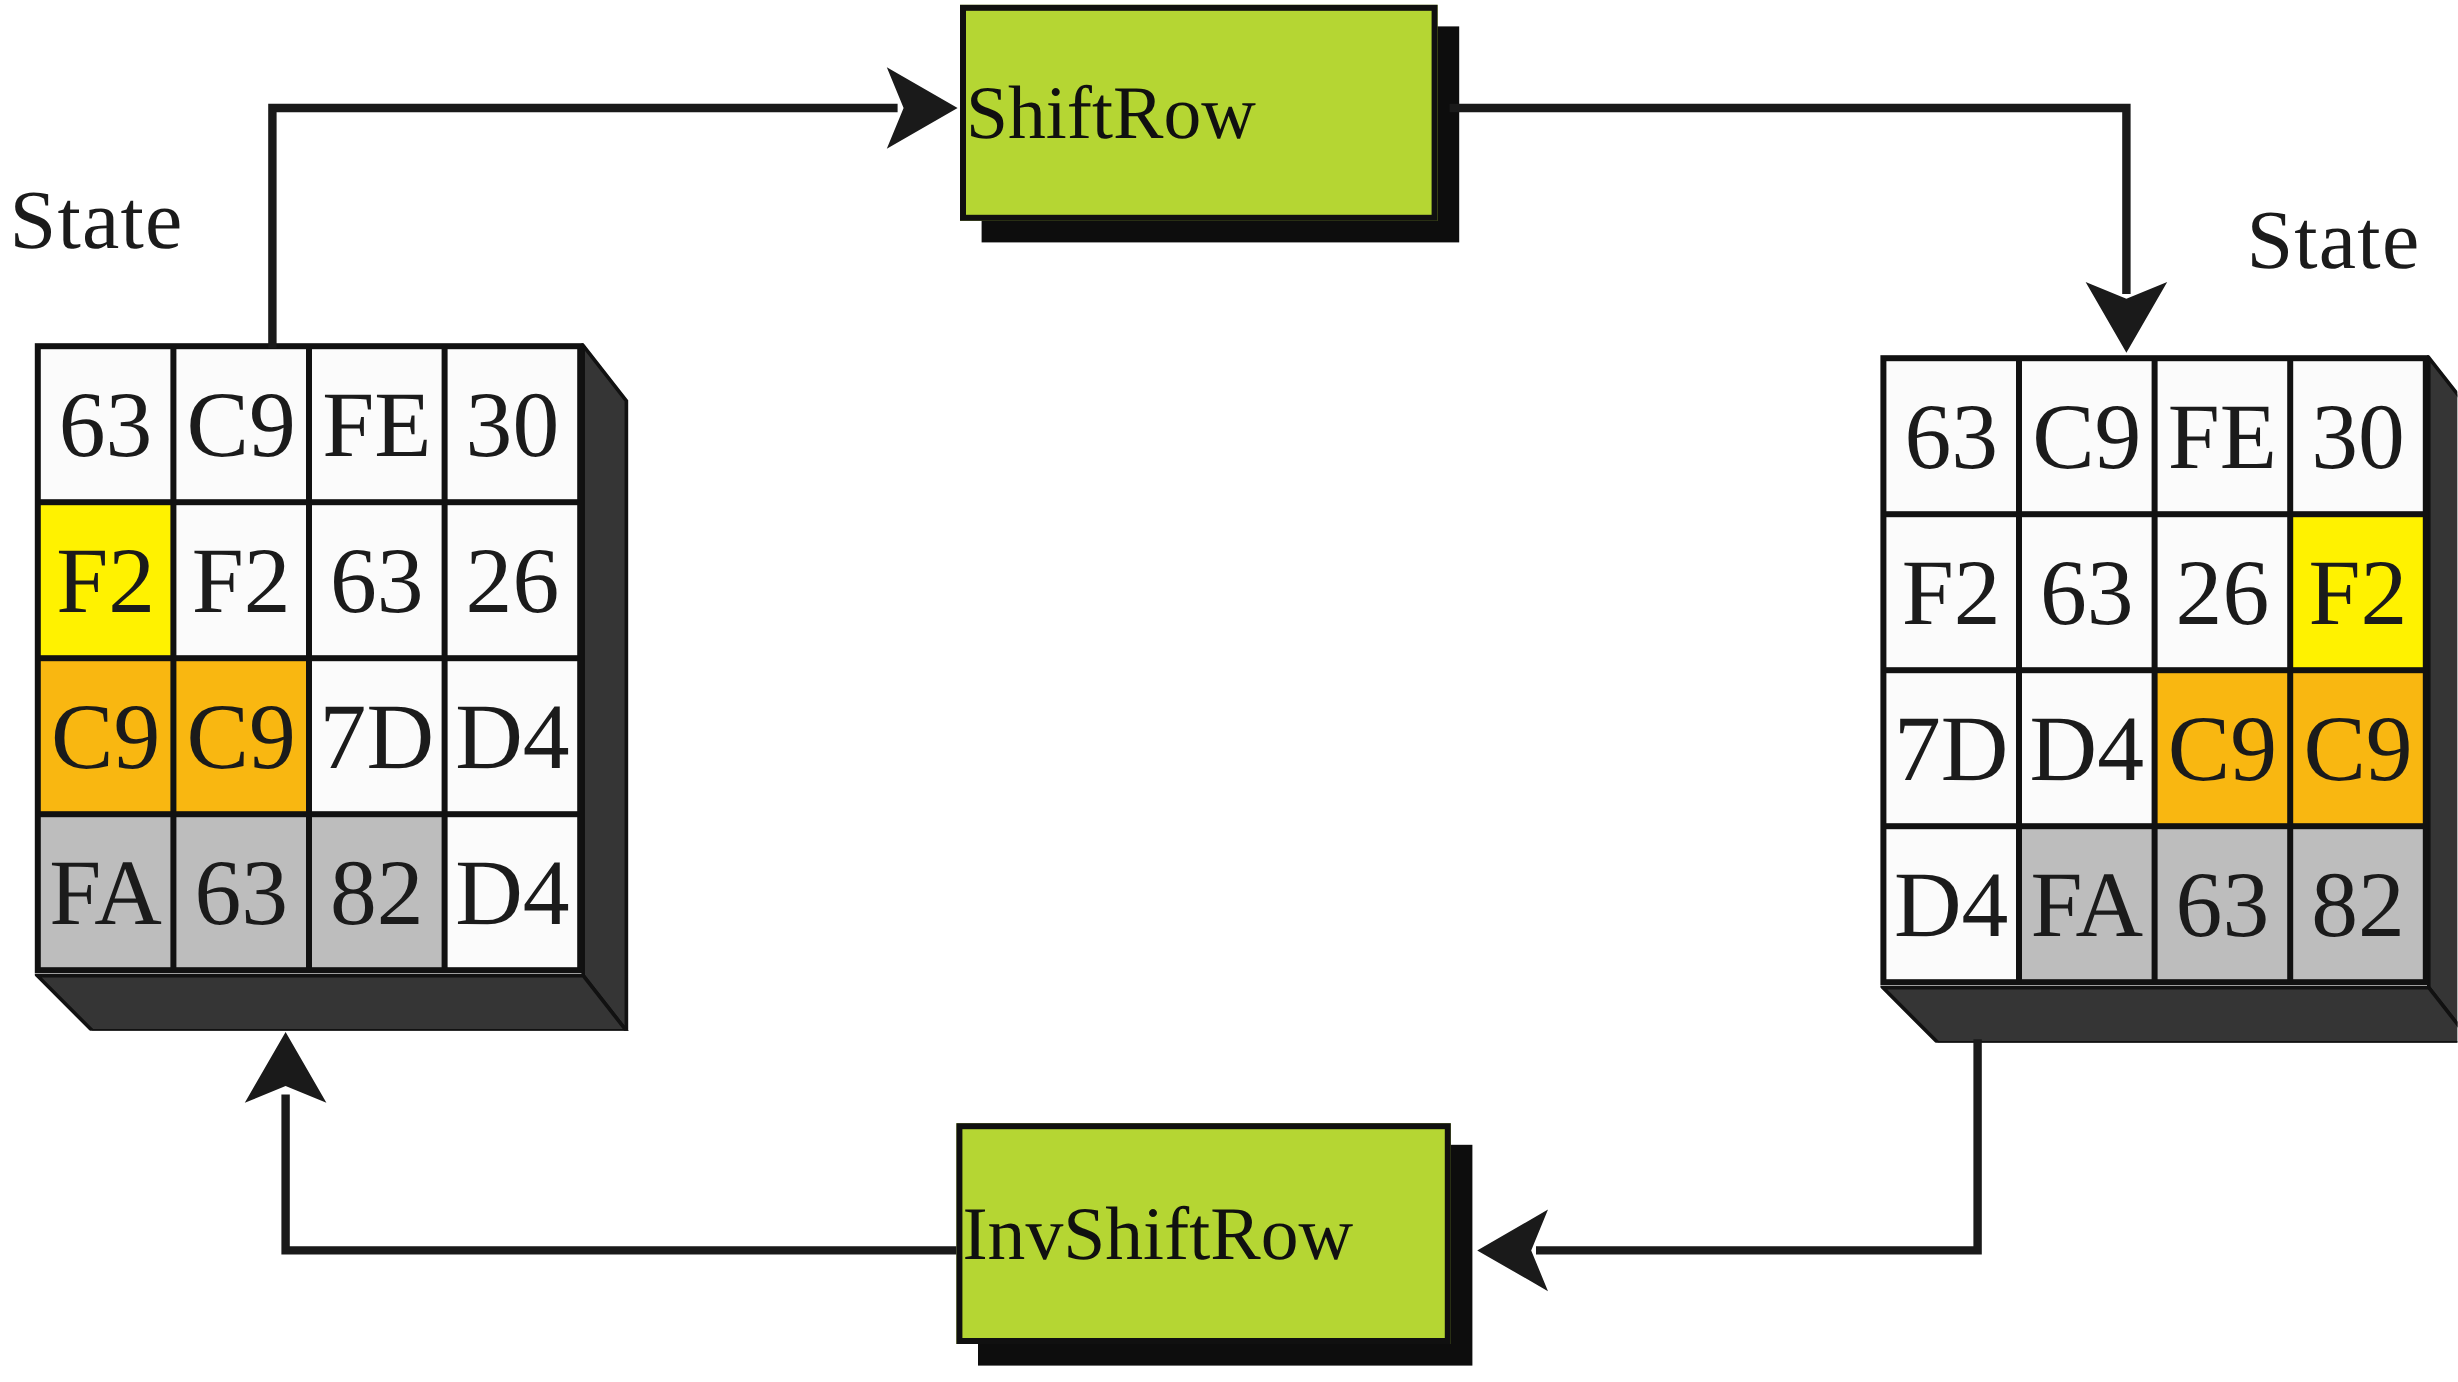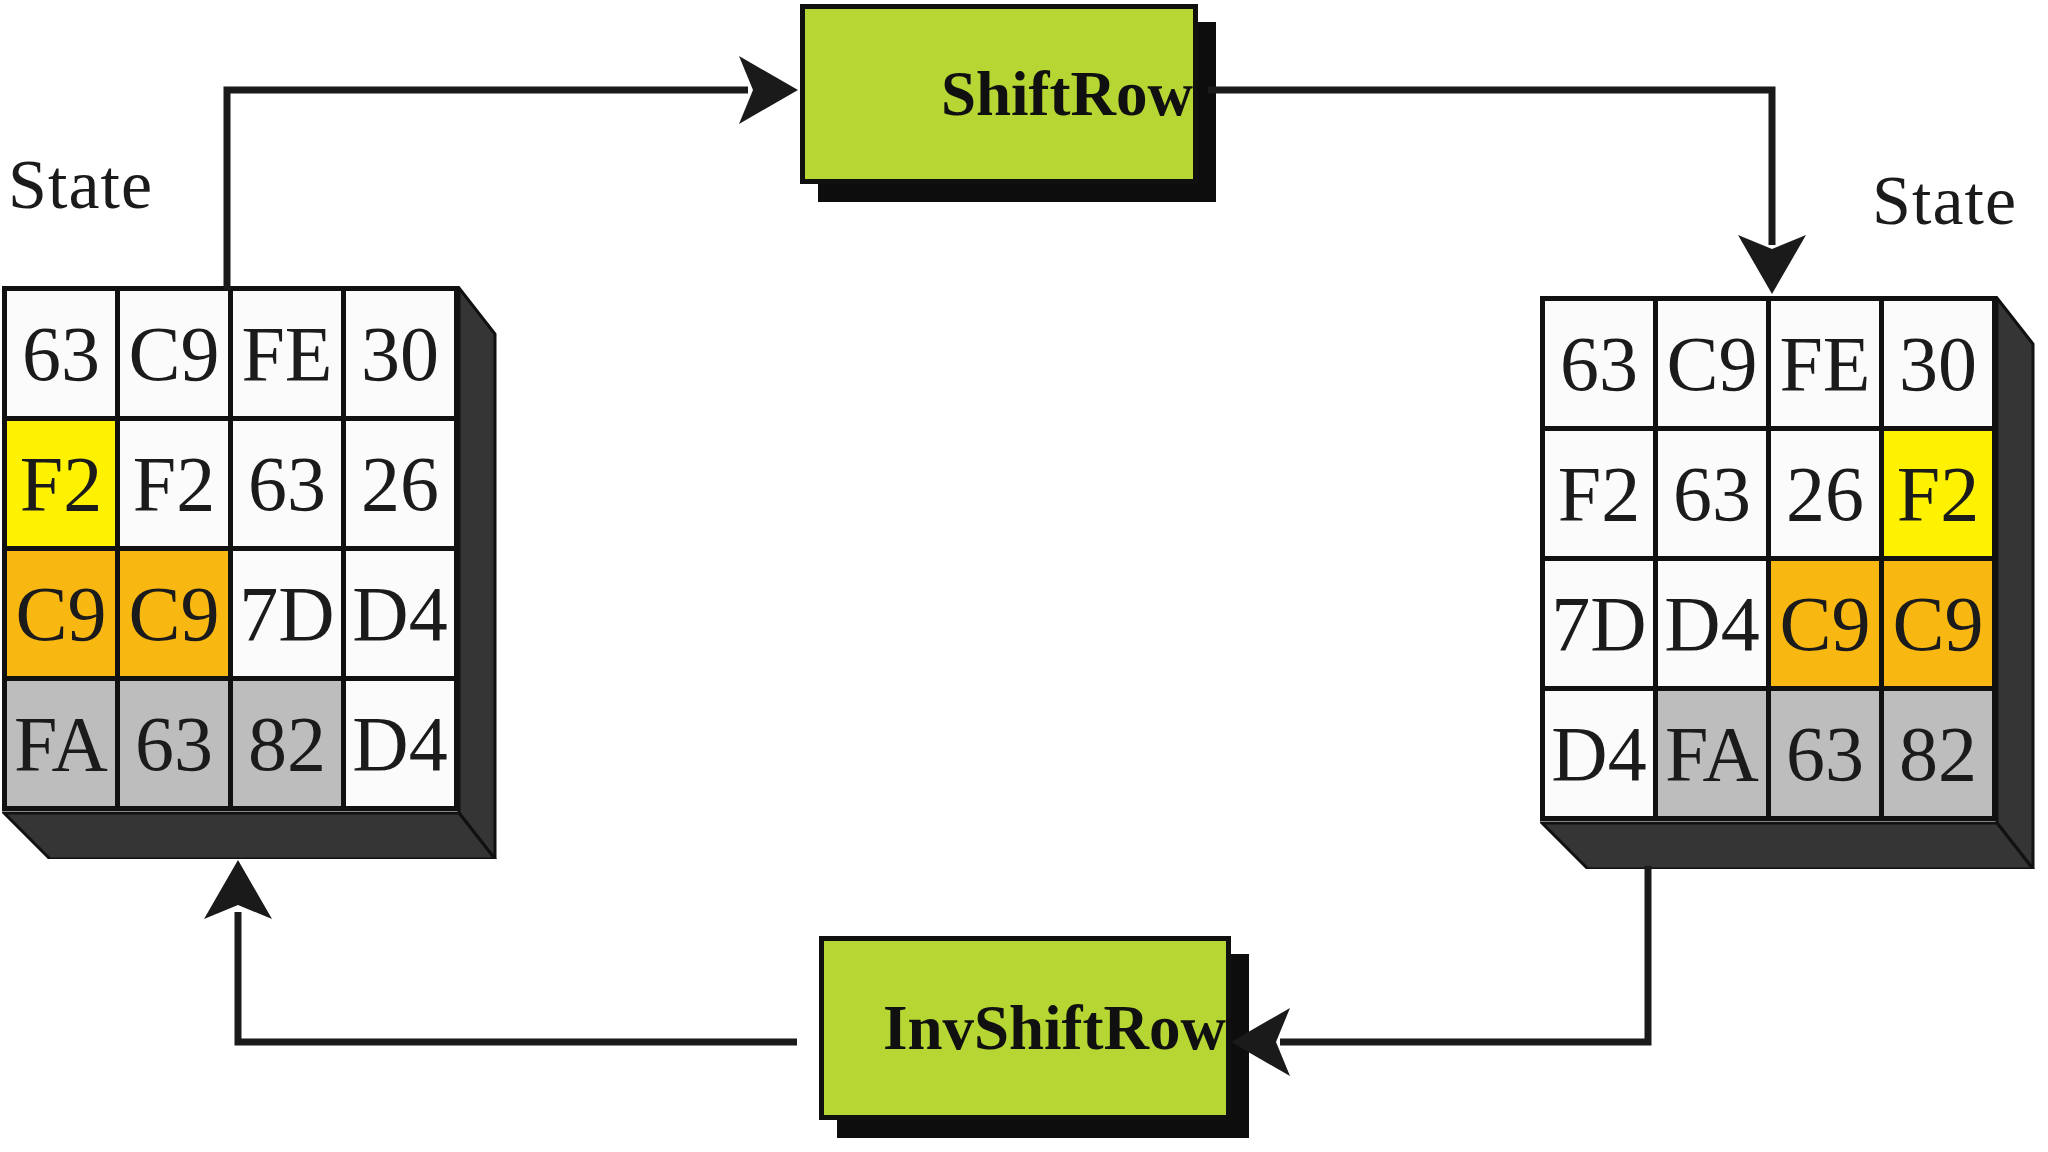--- a/index.html
+++ b/index.html
@@ -10,21 +10,21 @@
     overflow:hidden;
     font-family:"Liberation Serif","DejaVu Serif",serif;
   }
   .state-label{
     position:absolute;
     font-size:70px;
     color:#1b1b1b;
     line-height:1;
     letter-spacing:1px;
   }
-  .matrix-wrap{position:absolute;}
+  .matrix-wrap{position:absolute;margin-left:27px;}
   .bevel-svg{position:absolute;left:0;top:0;z-index:0;}
   .matrix-grid{
     position:absolute;left:0;top:0;z-index:1;
     display:grid;
     grid-template-columns:repeat(4,108px);
     grid-template-rows:repeat(4,125px);
     gap:5px;
     padding:5px;
     background:#111111;
   }
@@ -32,25 +32,24 @@
     display:flex;align-items:center;justify-content:center;
     font-size:78px;
     color:#1b1b1b;
     background:#fbfbfb;
   }
   .op-box{
     position:absolute;
     box-sizing:border-box;
     border:5px solid #101010;
     box-shadow:18px 18px 0 #0d0d0d;
-    display:flex;align-items:center;justify-content:flex-end;
+    display:flex;align-items:center;justify-content:flex-start;
     font-size:63px;
     color:#101010;
     z-index:2;
-    font-weight:bold;
   }
   #arrow-layer{
     position:absolute;left:0;top:0;z-index:3;
     pointer-events:none;
   }
 </style>
 </head>
 <body>
 
 <div id="canvas">
@@ -104,21 +103,21 @@
       <div class="cell" style="background-color: rgb(251, 251, 251);">D4</div>
       <div class="cell" style="background-color: rgb(189, 189, 189);">FA</div>
       <div class="cell" style="background-color: rgb(189, 189, 189);">63</div>
       <div class="cell" style="background-color: rgb(189, 189, 189);">82</div>
     </div>
   </div>
 
   <div class="op-box" style="left: 800px; top: 4px; width: 398px; height: 180px; background-color: rgb(181, 214, 51);">
     <span>ShiftRow</span>
   </div>
-  <div class="op-box" style="left: 797px; top: 936px; width: 412px; height: 184px; background-color: rgb(181, 214, 51); margin-left: 22px;">
+  <div class="op-box" style="left: 797px; top: 936px; width: 412px; height: 184px; background-color: rgb(181, 214, 51);">
     <span>InvShiftRow</span>
   </div>
 
   <svg id="arrow-layer" width="2048" height="1152" viewBox="0 0 2048 1152">
 
     <path d="M 227 290 L 227 90 L 748 90" fill="none" stroke-width="7" stroke="#1a1a1a"></path>
     <polygon points="798,90 739,56 753,90 739,124" fill="#1a1a1a"></polygon>
 
     <path d="M 1208 90 L 1772 90 L 1772 245" fill="none" stroke-width="7" stroke="#1a1a1a"></path>
     <polygon points="1772,294 1738,235 1772,249 1806,235" fill="#1a1a1a"></polygon>

